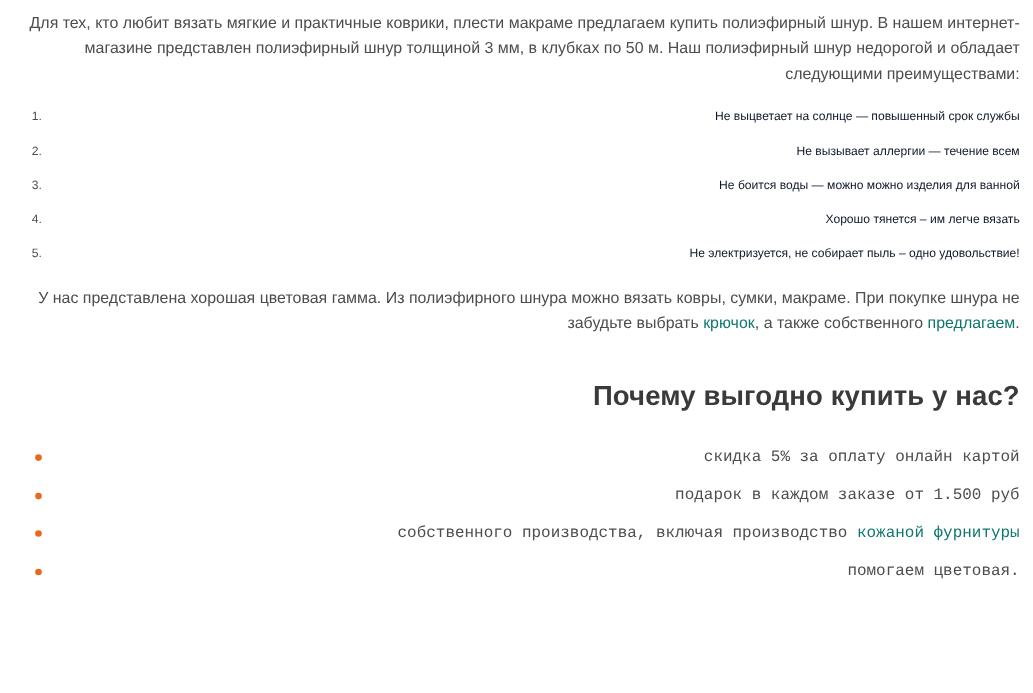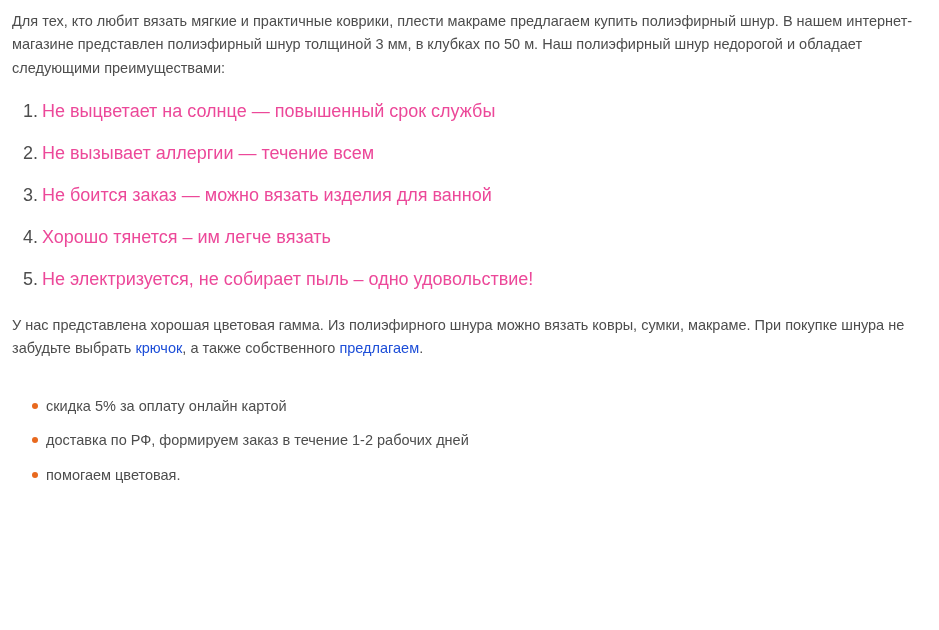--- a/index.html
+++ b/index.html
@@ -13,71 +13,73 @@
     font-family: "Liberation Sans", sans-serif;
     color: #4a4a4a;
     font-size: 14.5px;
     line-height: 1.55;
     overflow: hidden;
   }
   .page {
     padding: 10px 12px 0 12px;
     box-sizing: border-box;
     width: 939px;
+    text-align: right;
   }
   p.intro {
     margin: 0 0 18px 0;
     color: #4d4d4d;
     font-size: 14.5px;
     line-height: 1.62;
     max-width: 925px;
   }
   ol.advantages {
     margin: 0 0 20px 0;
     padding-left: 30px;
     list-style: none;
     counter-reset: adv;
   }
   ol.advantages li {
     counter-increment: adv;
     position: relative;
     margin: 0 0 14px 0;
-    color: #ec4899;
-    font-size: 18px;
+    color: #0f172a;
+    font-size: 11px;
   }
   ol.advantages li::before {
     content: counter(adv) ".";
     position: absolute;
     left: -22px;
     width: 18px;
     text-align: right;
     color: #4d4d4d;
   }
   p.palette {
     margin: 0 0 34px 0;
     color: #4d4d4d;
     font-size: 14.5px;
     line-height: 1.62;
     max-width: 925px;
   }
   a.link {
-    color: #1d4ed8;
+    color: #0f766e;
     text-decoration: none;
   }
   h2.heading {
     margin: 0 0 26px 0;
     font-size: 25px;
     font-weight: bold;
     color: #3a3a3a;
     letter-spacing: 0.1px;
   }
   ul.benefits {
     margin: 0 0 44px 0;
     padding-left: 20px;
     list-style: none;
+    font-family: Liberation Mono, monospace;
   }
   ul.benefits li {
     position: relative;
     margin: 0 0 12px 0;
     padding-left: 14px;
     color: #4d4d4d;
     font-size: 14.5px;
   }
   ul.benefits li::before {
     content: "";
@@ -93,27 +95,29 @@
 </head>
 <body>
 
 <div class="page">
 
   <p class="intro">Для тех, кто любит вязать мягкие и практичные коврики, плести макраме предлагаем купить полиэфирный шнур. В нашем интернет-магазине представлен полиэфирный шнур толщиной 3 мм, в клубках по 50 м. Наш полиэфирный шнур недорогой и обладает следующими преимуществами:</p>
 
   <ol class="advantages">
     <li>Не выцветает на солнце — повышенный срок службы</li>
     <li>Не вызывает аллергии — течение всем</li>
-    <li>Не боится заказ — можно вязать изделия для ванной</li>
+    <li>Не боится воды — можно можно изделия для ванной</li>
     <li>Хорошо тянется – им легче вязать</li>
     <li>Не электризуется, не собирает пыль – одно удовольствие!</li>
   </ol>
 
   <p class="palette"><span>У нас представлена хорошая цветовая гамма. Из полиэфирного шнура можно вязать ковры, сумки, макраме. При покупке шнура не забудьте выбрать </span><a class="link" href="#">крючок</a><span>, а также собственного </span><a class="link" href="#">предлагаем</a><span>.</span></p>
 
+  <h2 class="heading">Почему выгодно купить у нас?</h2>
 
   <ul class="benefits">
     <li><span>скидка 5% за оплату онлайн картой</span></li>
-    <li><span>доставка по РФ, формируем заказ в течение 1-2 рабочих дней</span></li>
+    <li><span>подарок в каждом заказе от 1.500 руб</span></li>
+    <li><span>собственного производства, включая производство </span><a class="link" href="#">кожаной фурнитуры</a></li>
     <li><span>помогаем цветовая.</span></li>
   </ul>
 
 </div>
 
 </body></html>

